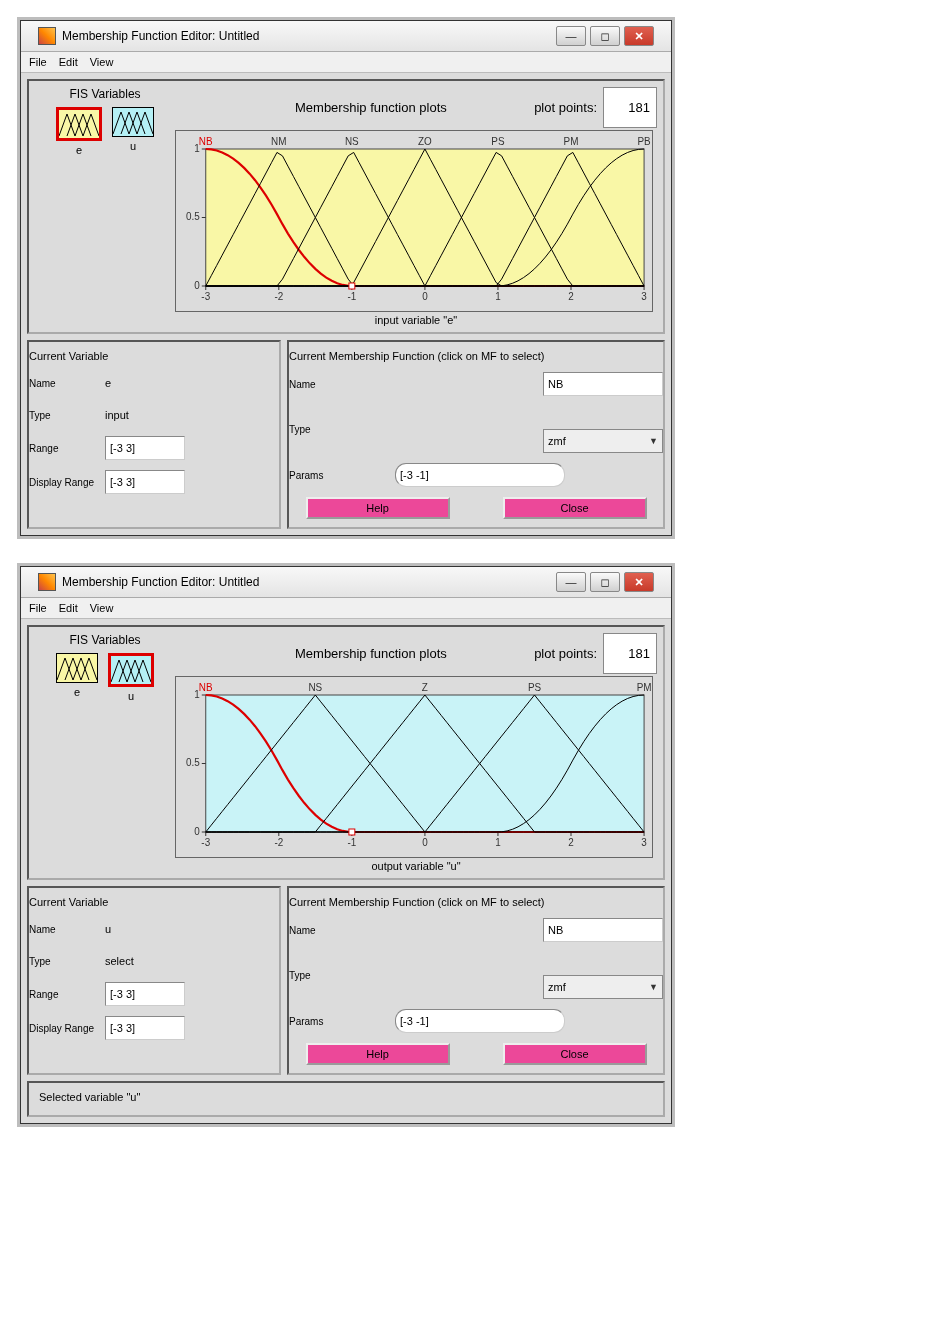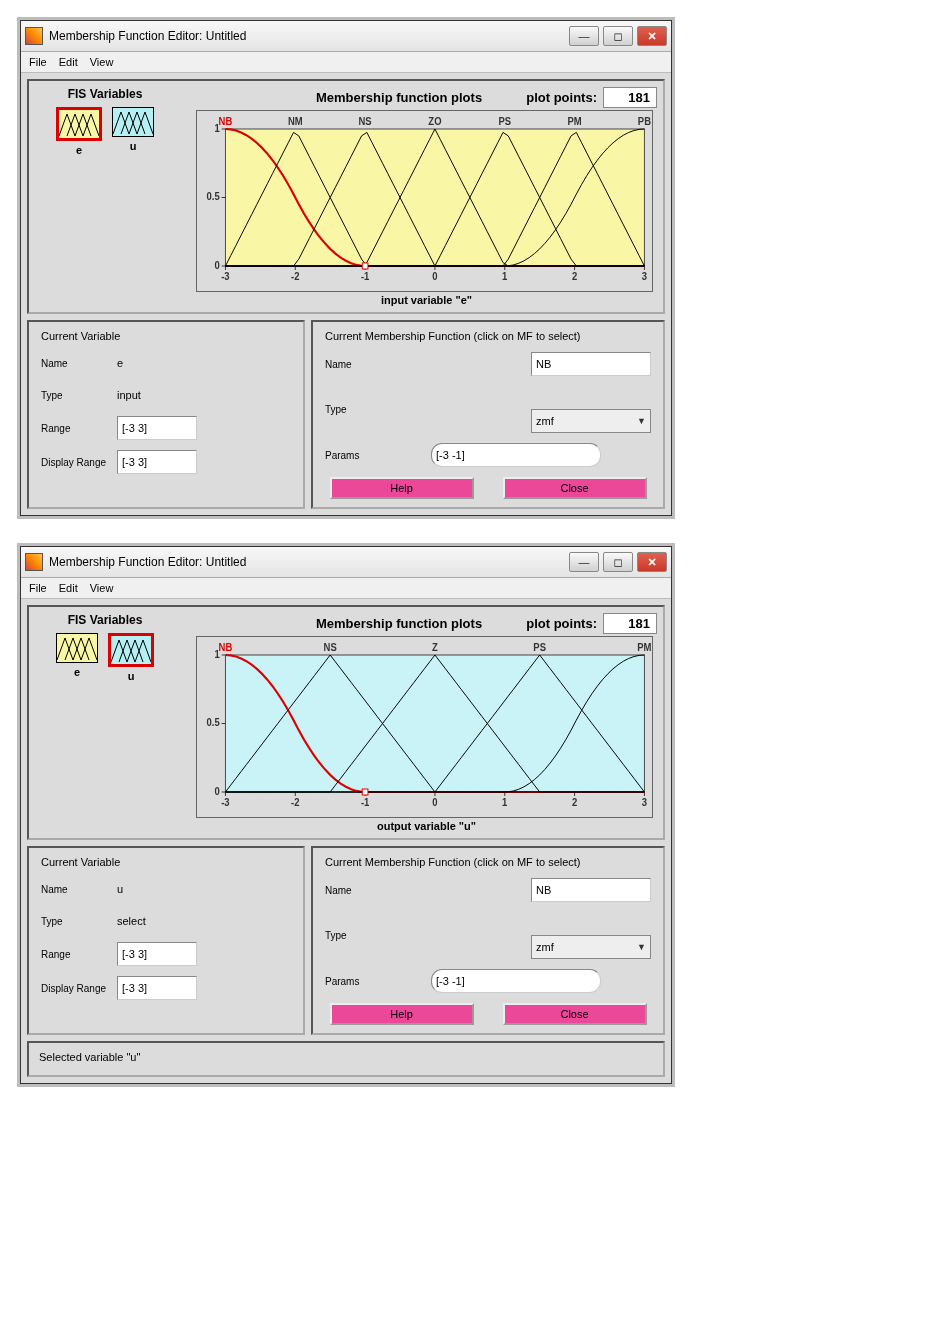--- a/index.html
+++ b/index.html
@@ -15,21 +15,21 @@
     background: #dcdcdc;
     margin-bottom: 30px;
     width: 650px;
     box-shadow: 0 0 0 3px #bdbdbd;
   }
   .titlebar {
     background: linear-gradient(to bottom, #f8f8f8, #e4e4e4);
     border-bottom: 1px solid #aaa;
     display: flex;
     align-items: center;
-    padding: 4px 4px;
+    padding: 4px 17px;
     height: 22px;
   }
   .app-icon {
     width: 16px; height: 16px;
     background: linear-gradient(45deg,#c44,#f80 50%,#ffc34d);
     border:1px solid #555;
     margin-right: 6px;
   }
   .titlebar-text { color:#000; font-size:12px; flex:1; }
   .win-controls { display:flex; gap:4px; }
@@ -44,59 +44,58 @@
   .win-btn.close { background: linear-gradient(to bottom,#e06050,#c83a2a); color:#fff; font-weight:bold; }
   .menubar {
     background: #f0f0f0;
     padding: 4px 8px;
     border-bottom:1px solid #bbb;
   }
   .menubar span { margin-right: 12px; }
   .content { padding:6px; }
   .top-section {
     display:flex;
-    gap:21px;
+    gap:0;
     border:2px inset #aaa;
     padding:6px;
     background:#dcdcdc;
-    font-weight:bold;
   }
   .fis-panel {
     width:140px;
   }
   .fis-title { text-align:center; margin-bottom:6px; font-size:12px;}
   .fis-icons { display:flex; gap:10px; justify-content:center; }
   .fis-var { text-align:center; font-size:11px; }
   .fis-box {
     width:40px; height:28px;
     border:1px solid #000;
     position:relative;
     overflow:hidden;
     margin-bottom:3px;
   }
   .fis-box.selected { border:3px solid #d00; }
   .fis-box svg { position:absolute; inset:0; }
   .plot-panel { flex:1; }
   .plot-header { display:flex; align-items:center; gap:6px; justify-content:flex-end; font-size:13px; margin-bottom:2px;}
   .plot-header .mfp-label { margin-right:auto; margin-left:120px;}
-  .plot-points-box { border:1px solid #888; background:#fff; padding:2px 6px; width:40px; text-align:right;}
+  .plot-points-box { border:1px solid #888; background:#fff; padding:12px 6px; width:40px; text-align:right;}
   .plot-area {
     border:1px solid #666;
     height:180px;
     position:relative;
     margin-right:4px;
   }
   .plot-area svg { width:100%; height:100%; display:block; }
   .axis-label { text-align:center; font-size:11px; margin-top:2px;}
   .bottom-section {
     display:flex; gap:6px; margin-top:6px;
   }
   .panel {
     border:2px inset #aaa;
-    padding:8px 12px;
+    padding:8px 0;
     background:#dcdcdc;
   }
   .panel.left { width:250px; }
   .panel.right { flex:1; }
   .panel-title { margin-bottom:10px; font-size:11px;}
   .field-row { display:flex; align-items:center; margin-bottom:10px; min-height:22px;}
   .field-label { width:76px; font-size:10px;}
   .field-value { font-size:11px; }
   .text-input {
     border:1px solid #888;

